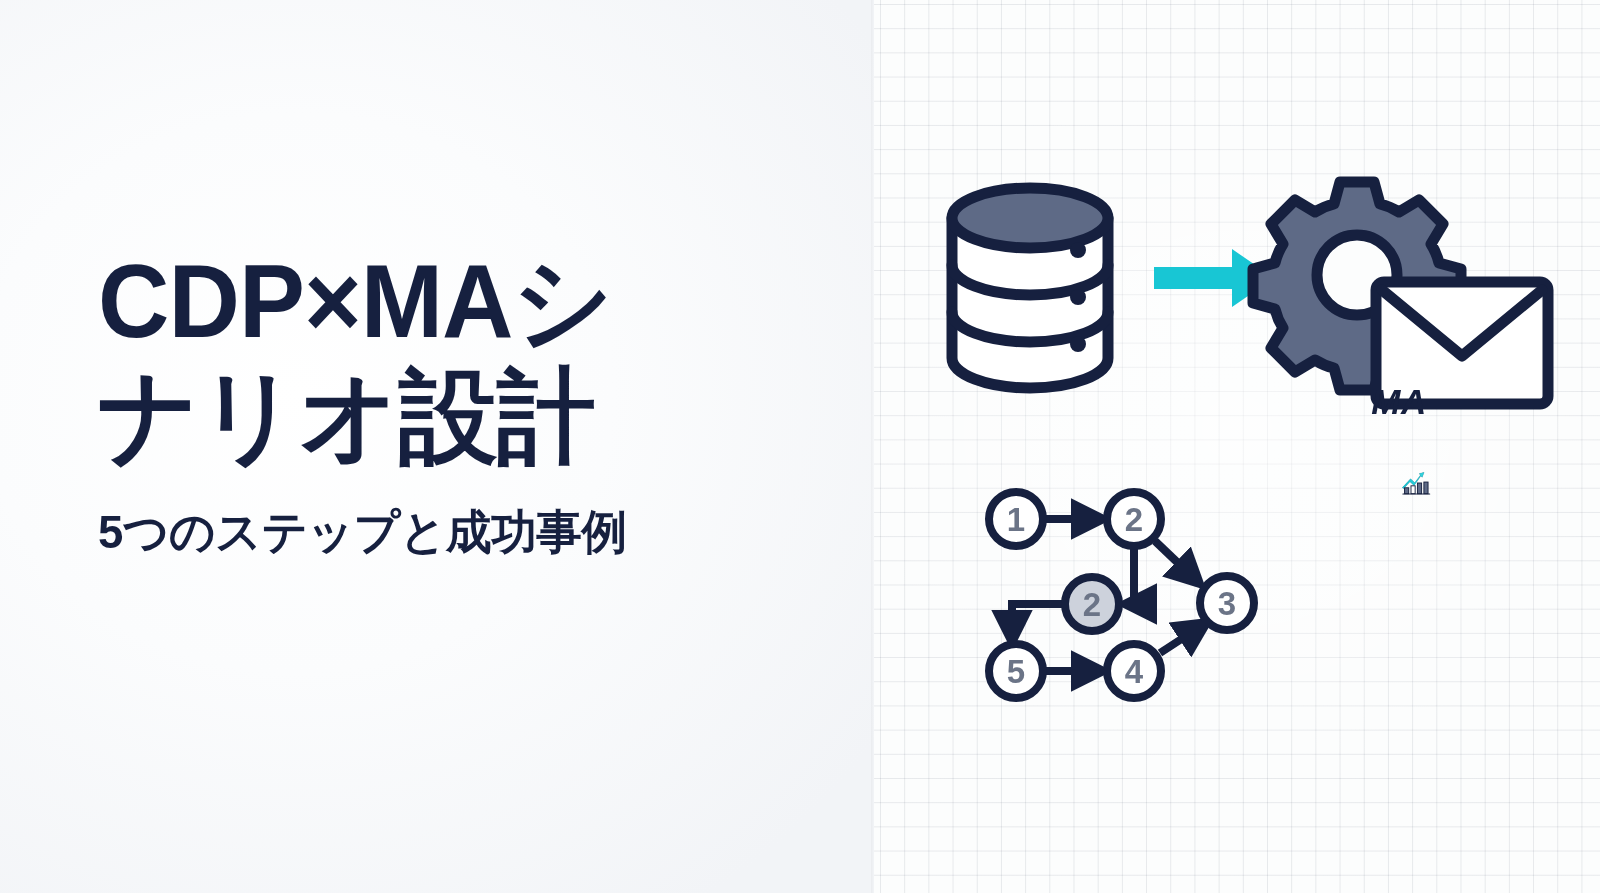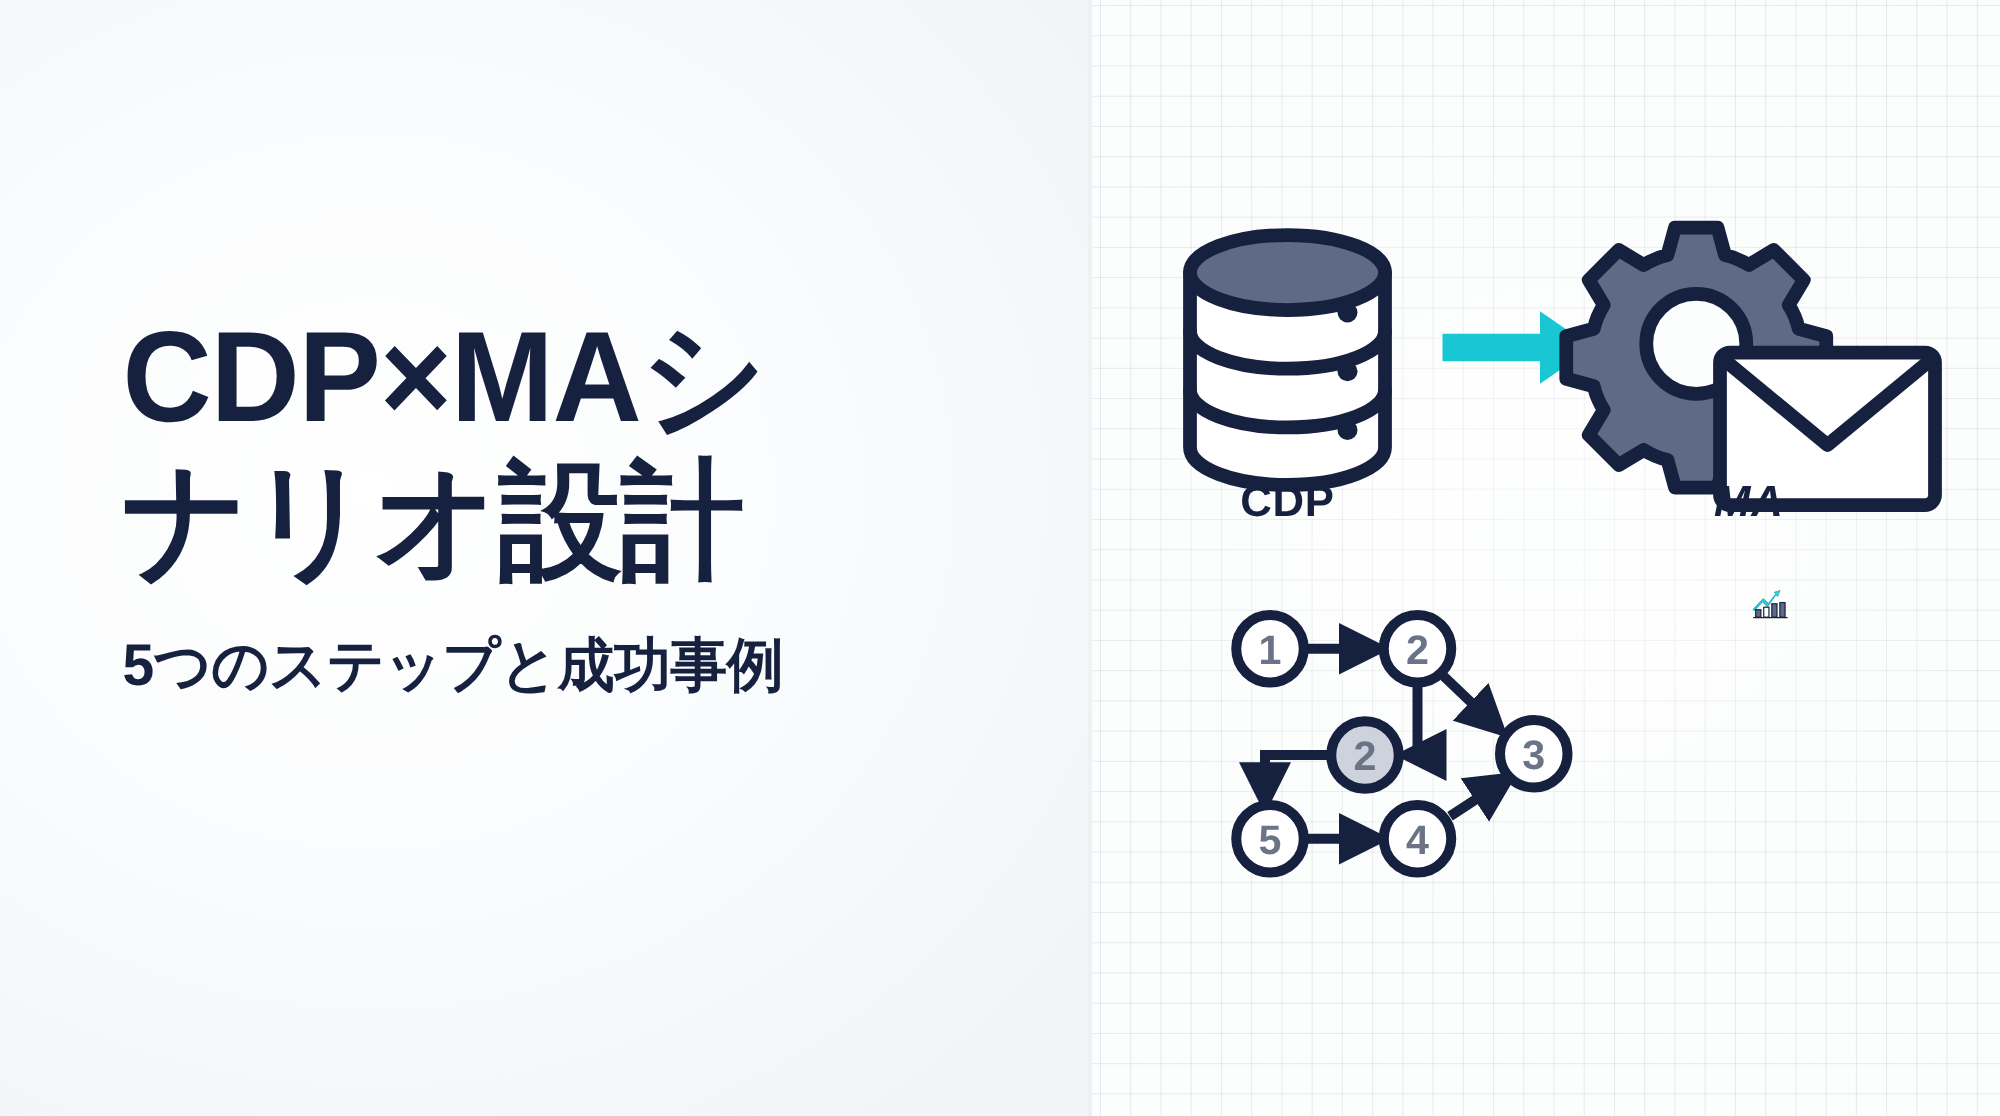--- a/index.html
+++ b/index.html
@@ -139,21 +139,20 @@
           <ellipse cx="80" cy="30" rx="78" ry="30" fill="#5e6a86"></ellipse>
         </g>
 
         <g fill="#16203f">
           <circle cx="198" cy="80" r="8"></circle>
           <circle cx="198" cy="127" r="8"></circle>
           <circle cx="198" cy="174" r="8"></circle>
         </g>
       </svg>
     </div>
-    <div class="icon-label cdp-label">CDP</div>
 
     <div style="position:absolute;left:278px;top:245px;width:130px;height:70px;">
       <svg class="icon-svg" width="130" height="70" viewBox="0 0 130 70">
         <path d="M2,22 L80,22 L80,4 L122,33 L80,62 L80,44 L2,44 Z" fill="#18c6d4"></path>
       </svg>
     </div>
 
     <div class="ma-group">
       <svg class="icon-svg" width="330" height="270" viewBox="0 0 330 270">
         <g transform="translate(28,10)">

